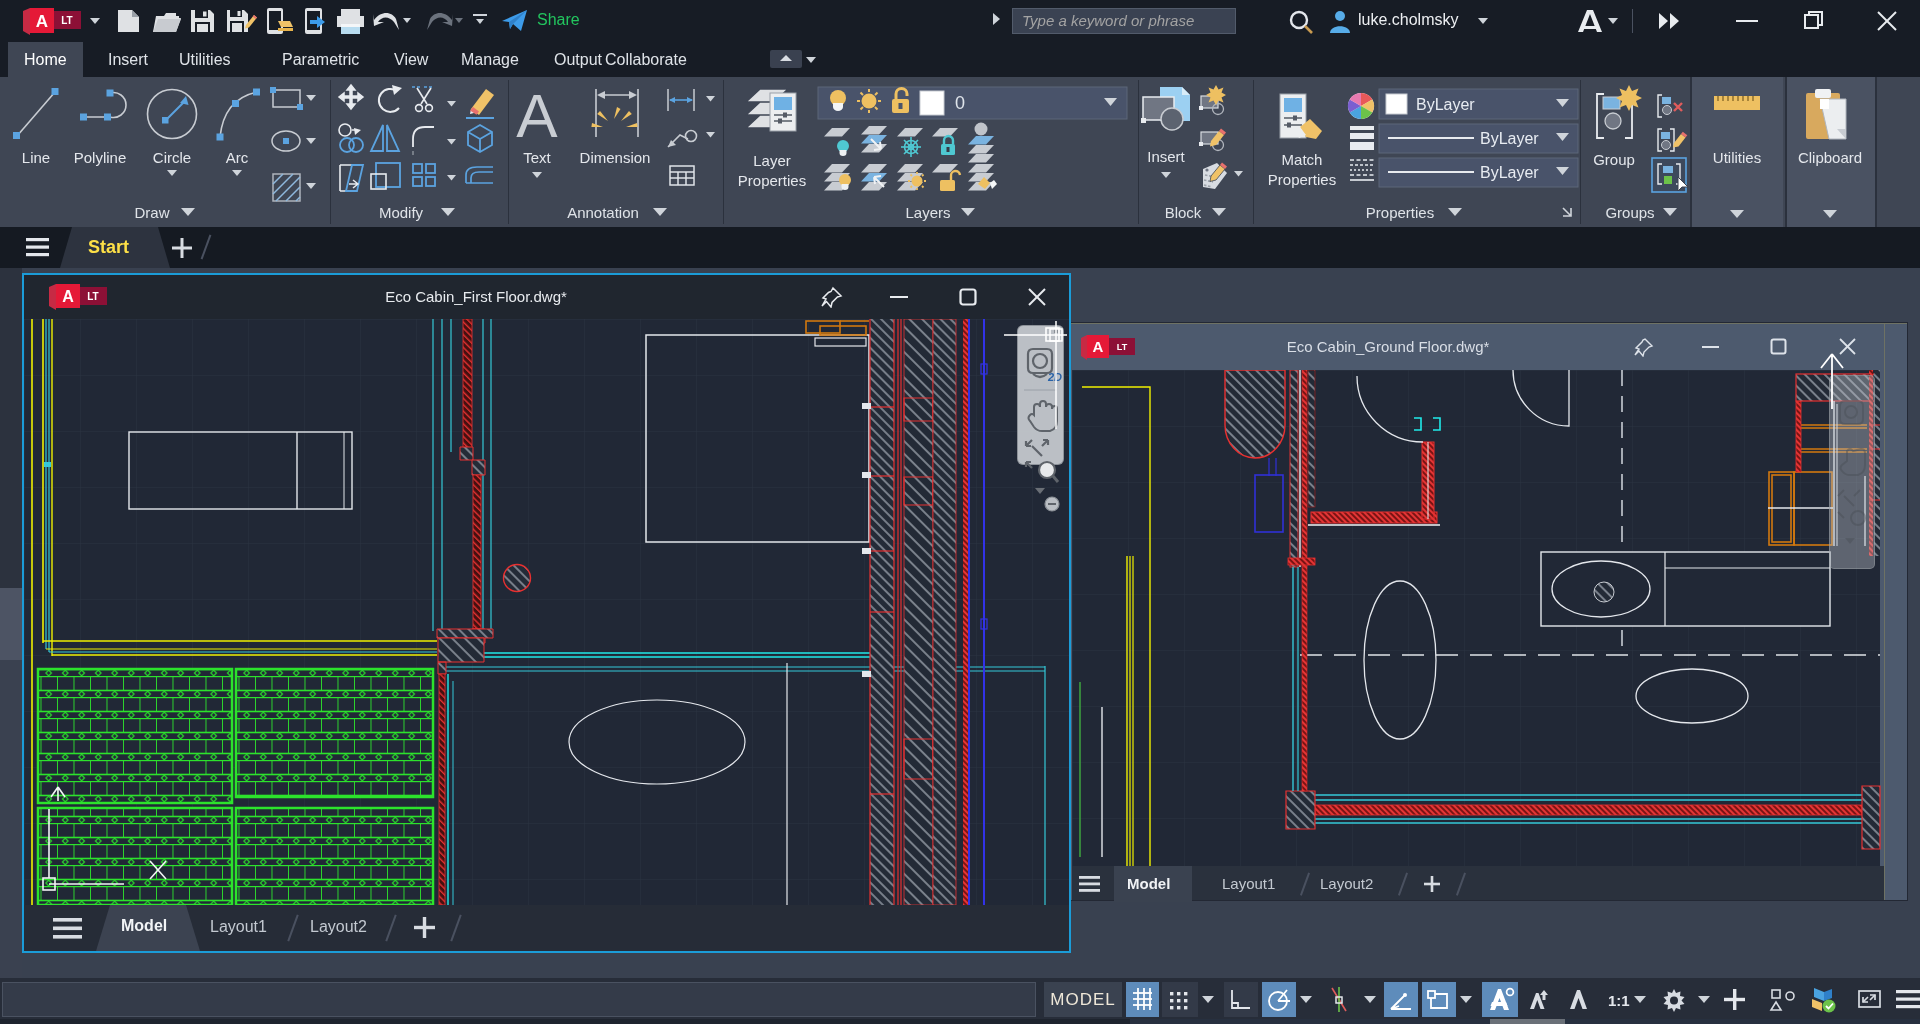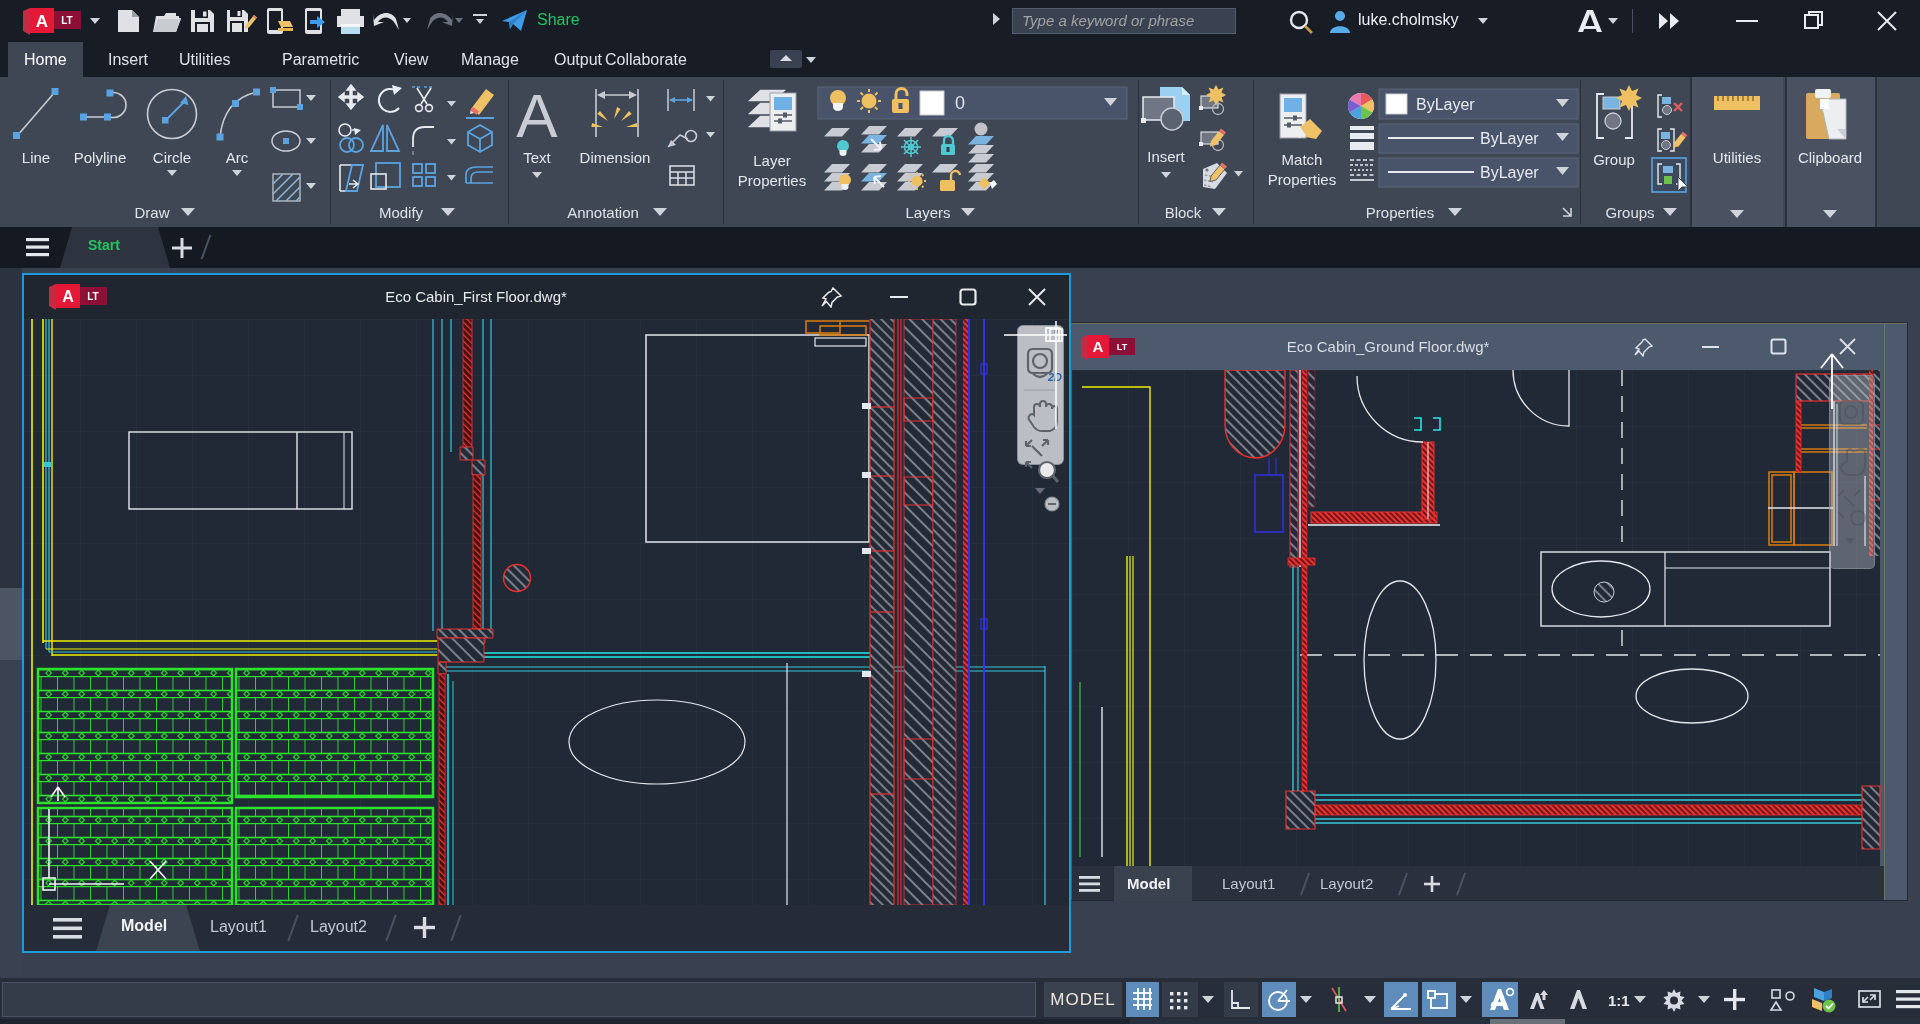--- a/index.html
+++ b/index.html
@@ -510,21 +510,21 @@
   </div>
   <div id="docbar">
     <svg class="abs" style="left:26px;top:11px" width="24" height="19" viewBox="0 0 24 19">
       <rect y="0" width="23" height="3.2" fill="#e4e7ec"></rect>
         <rect y="7.5" width="23" height="3.2" fill="#e4e7ec"></rect>
         <rect y="15" width="23" height="3.2" fill="#e4e7ec"></rect>
     </svg>
     <svg class="abs" style="left:60px;top:0" width="120" height="41" viewBox="0 0 120 41">
       <path d="M12 0 L98 0 L110 41 L0 41 Z" fill="#2d333f"></path>
     </svg>
-    <div class="abs" style="left:88px;top:10px;font-size:14px;font-weight:bold;color:#22c55e">Start</div>
+    <div class="abs" style="left:88px;top:10px;font-size:18px;font-weight:bold;color:#fde047">Start</div>
     <svg class="abs" style="left:172px;top:11px" width="20" height="20" viewBox="0 0 20 20">
       <rect x="8.5" y="0" width="3" height="20" fill="#d8dce2"></rect>
         <rect x="0" y="8.5" width="20" height="3" fill="#d8dce2"></rect>
     </svg>
     <div class="abs" style="left:205px;top:7px;width:2px;height:26px;background:#4a5160;transform:rotate(20deg)"></div>
   </div>
   <div id="work">
     <div class="abs" style="left:0;top:0;width:22px;height:710px;background:#2c323e"></div>
     <div class="abs" style="left:0;top:320px;width:22px;height:72px;background:#4d5464"></div>
     <div class="abs" style="left:0;top:392px;width:22px;height:318px;background:#3a4150"></div>

